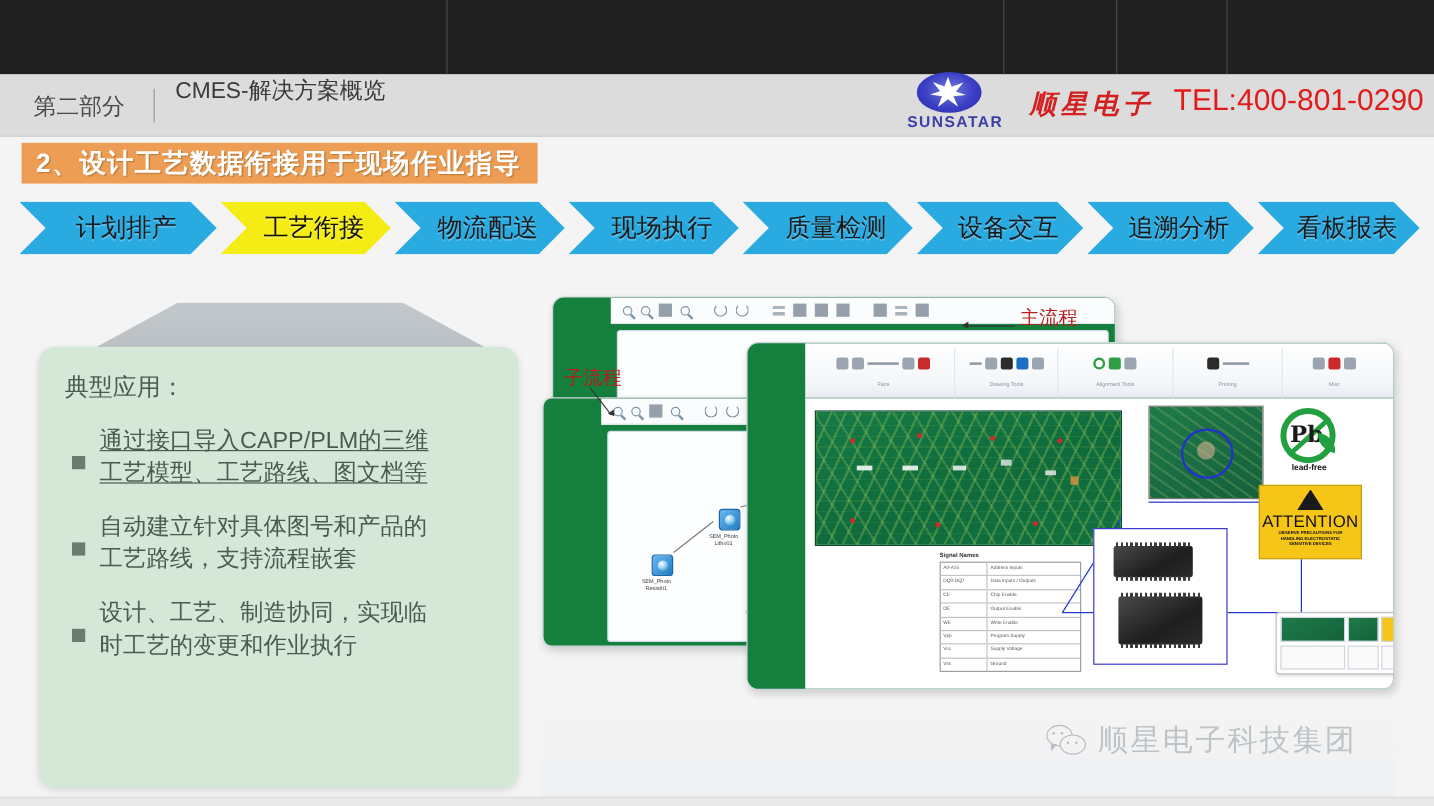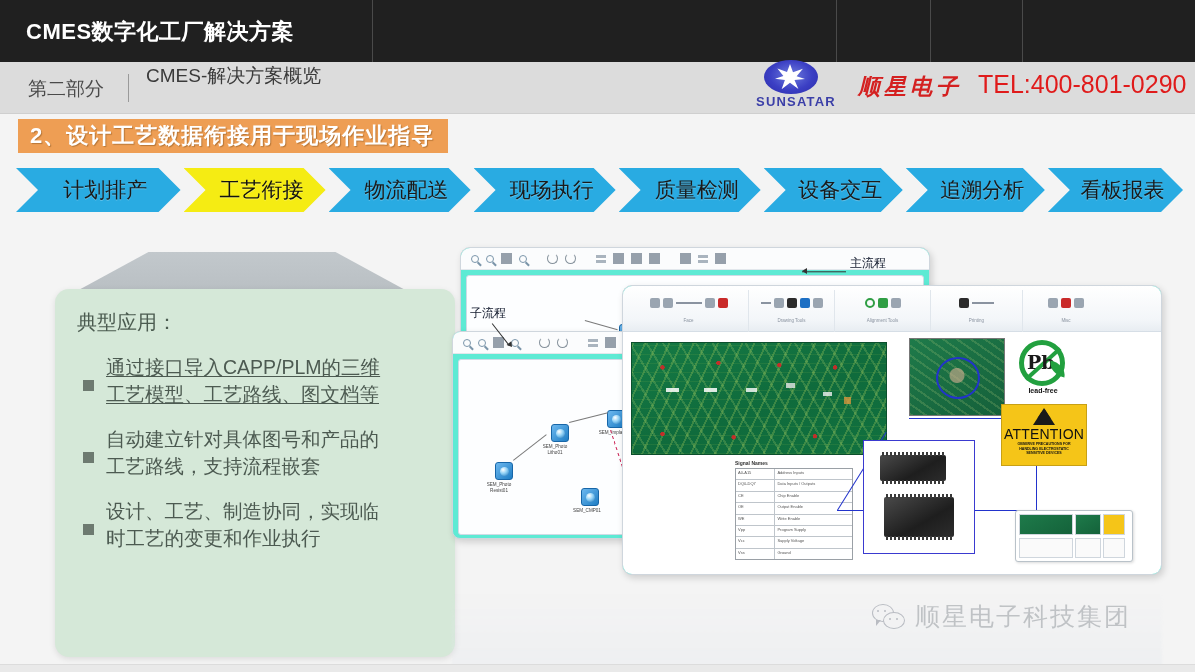--- a/index.html
+++ b/index.html
@@ -145,21 +145,20 @@
     background: linear-gradient(to bottom, #c2c8cc 0%, #b9bfc3 100%);
     clip-path: polygon(22% 0, 78% 0, 100% 100%, 0 100%);
   }
   .green-panel {
     position: absolute; left: 32px; top: 289px;
     width: 400px; height: 368px;
     background: #d5e8d8;
     border-radius: 14px;
     box-shadow: 0 2px 6px rgba(0,0,0,0.10);
     padding: 20px 18px 11px 22px;
-    margin-left: 23px;
   }
   .panel-head {
     font-size: 20px; color: #4b5b50; margin-bottom: 18px;
     white-space: nowrap;
   }
   .blist { list-style: none; }
   .bitem {
     display: flex; align-items: center;
     margin-bottom: 18px;
   }
@@ -175,25 +174,26 @@
   }
   .btext.u { text-decoration: underline; text-underline-offset: 2px; }
 
   
   .collage {
     position: absolute; left: 452px; top: 243px;
     width: 710px; height: 345px;
   }
   .card {
     position: absolute;
-    background: #5eead4;
+    background: #15803d;
     border: 1px solid #cfd6dd;
     border-radius: 10px;
     box-shadow: 2px 3px 7px rgba(0,0,0,0.16);
     overflow: hidden;
+    padding-left: 48px;
   }
   
   .card-main { left: 8px; top: 4px; width: 470px; height: 252px; }
   
   .card-sub  { left: 0px;  top: 88px; width: 330px; height: 208px; border-radius: 8px; }
   
   .card-pcb  { left: 170px; top: 42px; width: 540px; height: 290px; border-radius: 10px; }
 
   .tb {
     height: 22px; background: #fbfcfd; border-bottom: 1px solid #e2e7ec;
@@ -370,21 +370,21 @@
     position: absolute; left: 452px; top: 590px;
     width: 710px; height: 78px;
     background: linear-gradient(to bottom, rgba(225,230,236,.65) 0%, rgba(240,242,245,0) 100%);
     transform: scaleY(-1);
     filter: blur(1.2px);
     opacity: .5;
   }
 
   
   .collabel {
-    position: absolute; font-size: 12px; color: #0f172a; white-space: nowrap;
+    position: absolute; font-size: 16px; color: #b91c1c; white-space: nowrap;
   }
   .arrowline { position: absolute; }
   .arrowline .shaft { position: absolute; background: #333; height: 1.3px; transform-origin: 0 50%; }
   .arrowline .head {
     position: absolute; width: 0; height: 0;
     border-left: 5px solid #333;
     border-top: 3.2px solid transparent;
     border-bottom: 3.2px solid transparent;
   }
 
@@ -422,21 +422,20 @@
 </head>
 <body>
 
 <div class="slide">
 
   <div class="header-black">
     <div class="divider" style="left:372px"></div>
     <div class="divider" style="left:836px"></div>
     <div class="divider" style="left:930px"></div>
     <div class="divider" style="left:1022px"></div>
-    <div class="header-title">CMES数字化工厂解决方案</div>
   </div>
 
   <div class="header-gray">
     <div class="section-no">第二部分</div>
     <div class="vbar"></div>
     <div class="section-name">CMES-解决方案概览</div>
   </div>
 
   <div class="logo-wrap">
     <div class="logo-ellipse"></div>

